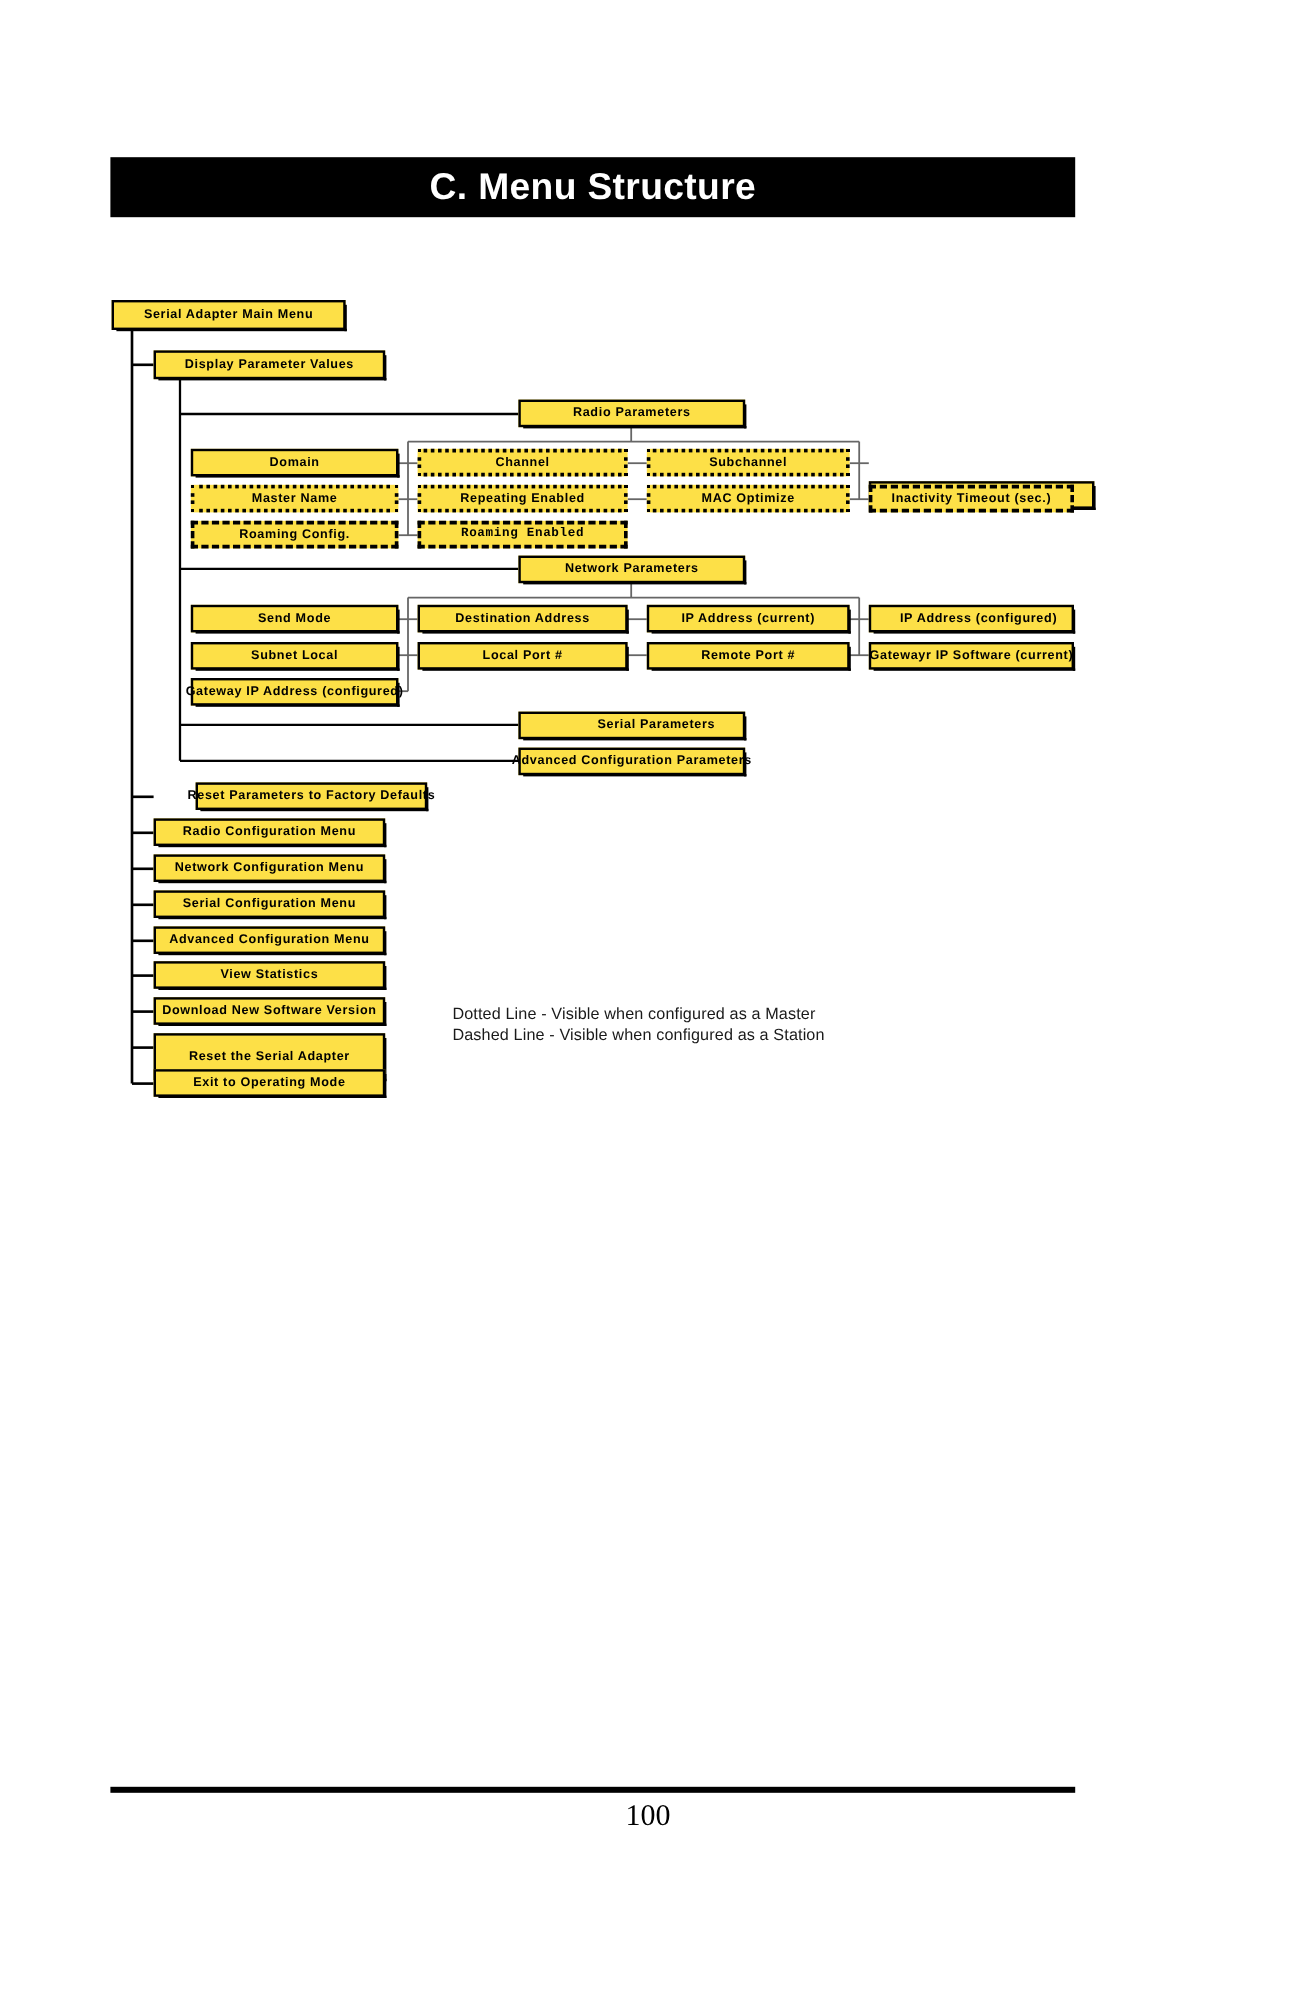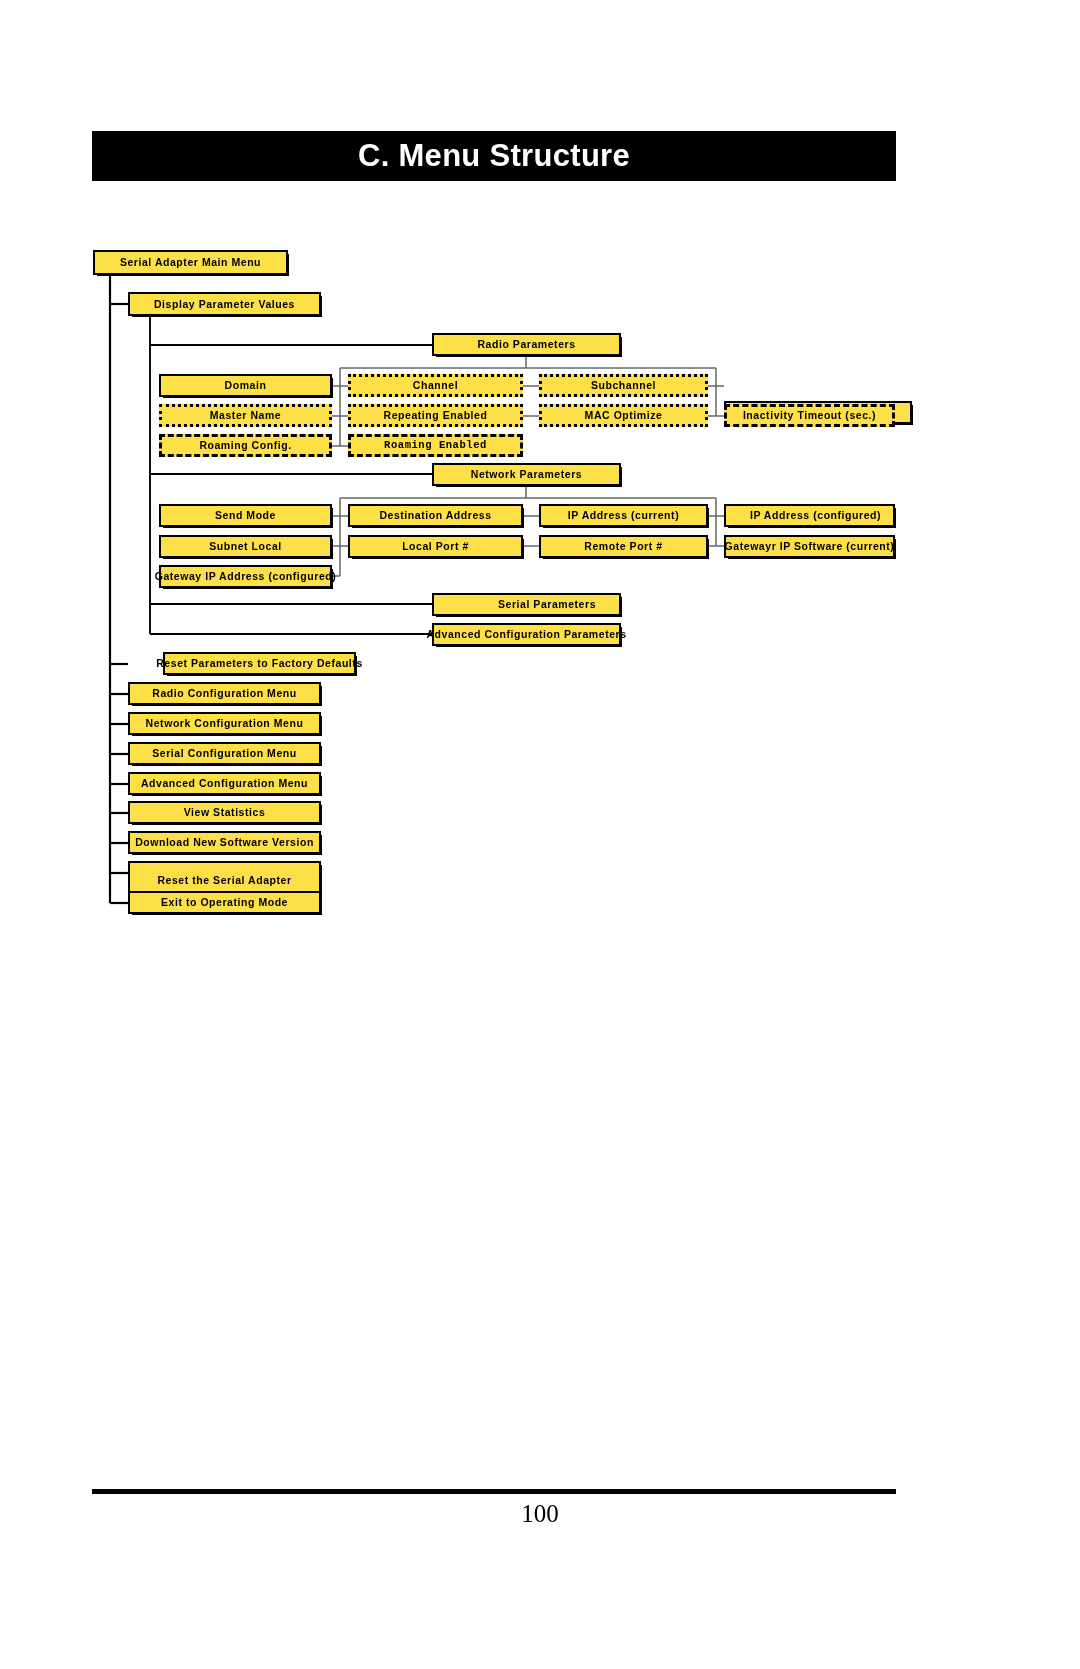--- a/index.html
+++ b/index.html
@@ -311,17 +311,21 @@
   <div class="node solid" style="left:128px; top:831px; width:193px; height:23px;">
     <span class="node-label">Download New Software Version</span>
   </div>
   <div class="node solid" style="left:128px; top:861px; width:193px; height:39px;">
     <span class="node-label">Reset the Serial Adapter</span>
   </div>
   <div class="node solid" style="left:128px; top:891px; width:193px; height:23px;">
     <span class="node-label">Exit to Operating Mode</span>
   </div>
 
+  <div id="legend">
+    <div>Dotted Line - Visible when configured as a Master</div>
+    <div>Dashed Line - Visible when configured as a Station</div>
+  </div>
 
 </div>
 
 <div id="footer-rule"></div>
 <div id="page-number">100</div>
 
 </body></html>

